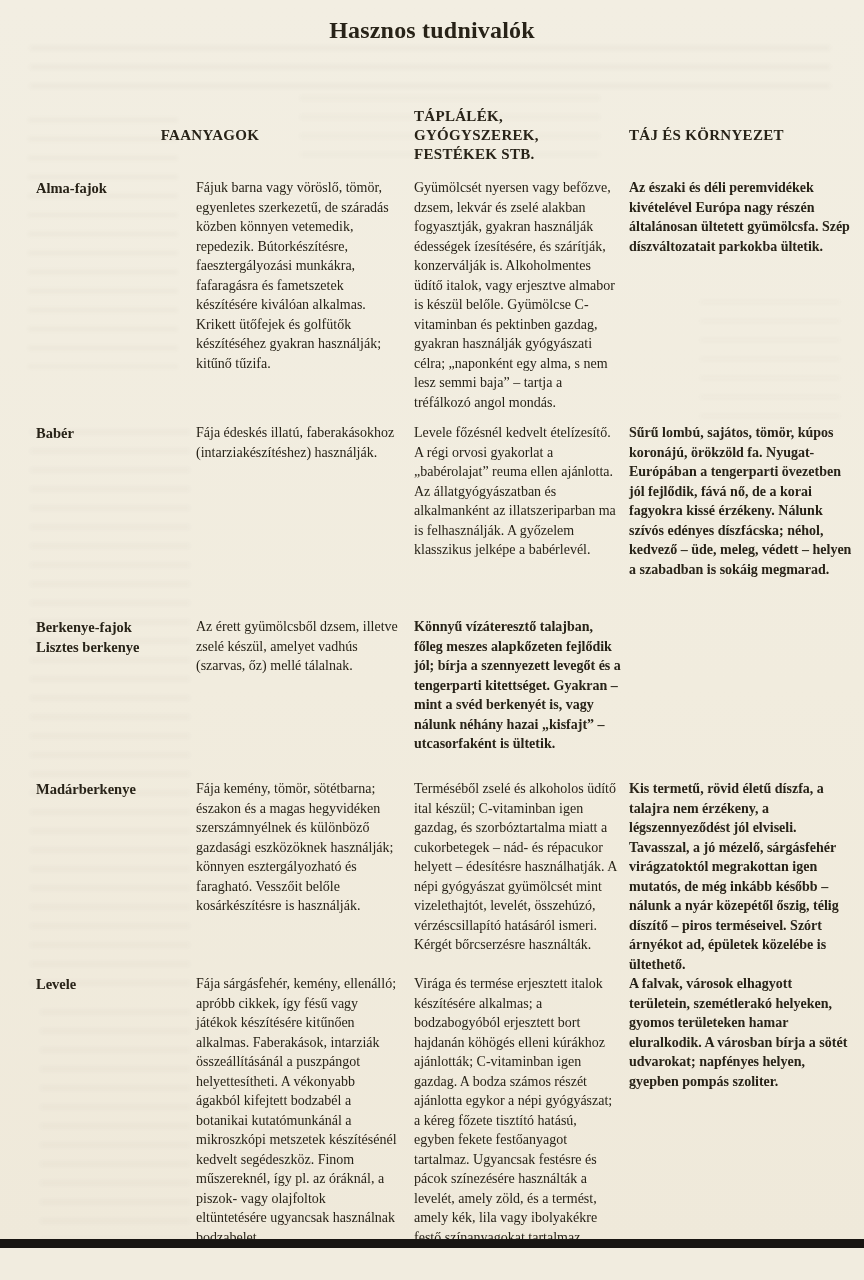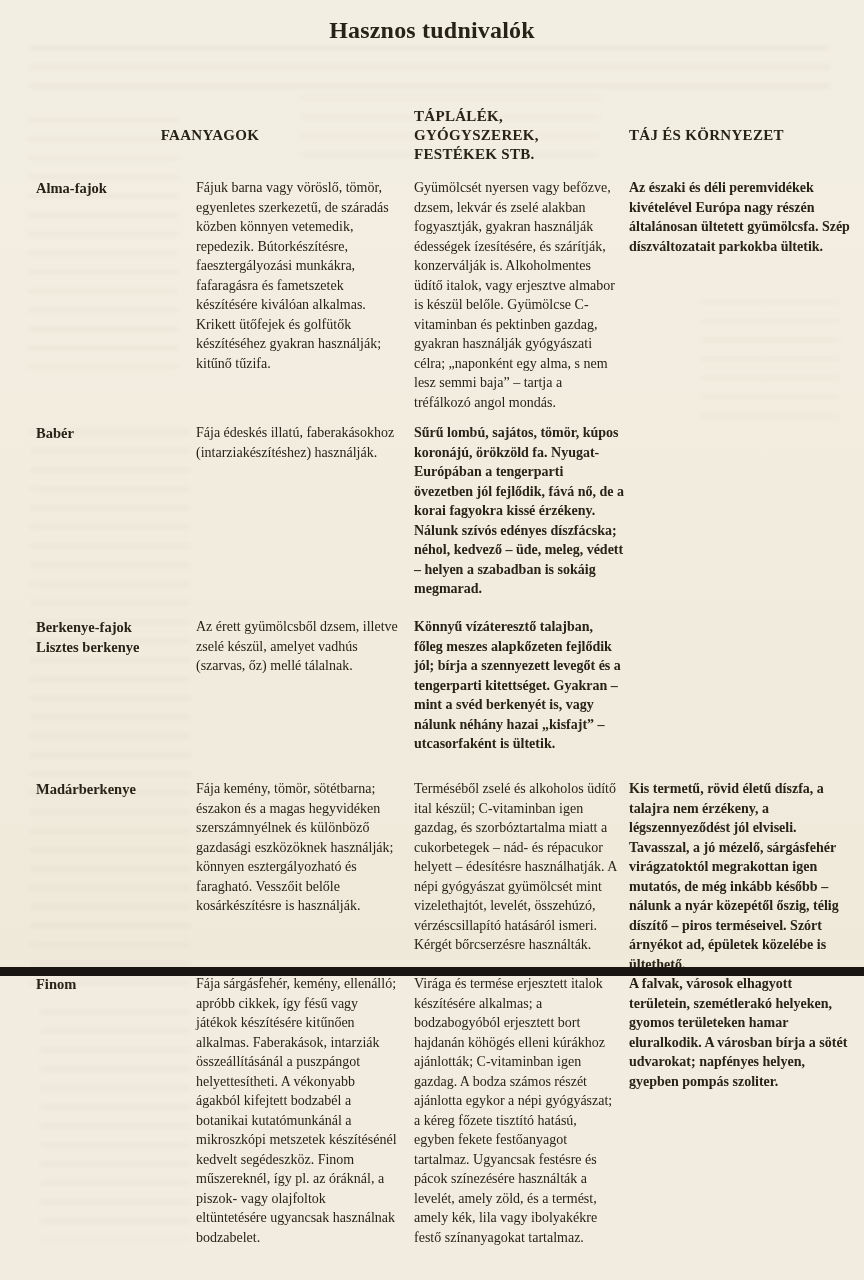--- a/index.html
+++ b/index.html
@@ -5,21 +5,21 @@
   html, body {
     margin: 0; padding: 0;
     width: 864px; height: 1280px;
     overflow: hidden;
     background: #f1ecdf;
     font-family: "Liberation Serif", "DejaVu Serif", serif;
     color: #282318;
   }
   .page {
     position: relative;
-    width: 864px; height: 976px;
+    width: 864px; height: 1248px;
     background:
       linear-gradient(180deg, #f2eee2 0%, #f1ecde 55%, #efe9da 100%);
   }
   
   .smudge {
     position: absolute;
     pointer-events: none;
     filter: blur(2.2px);
     background: repeating-linear-gradient(
       180deg,
@@ -119,38 +119,39 @@
   <div class="grid row r1">
     <div class="species">Alma-fajok</div>
     <div class="cell wood">Fájuk barna vagy vöröslő, tömör, egyenletes szerkezetű, de száradás közben könnyen vetemedik, repedezik. Bútorkészítésre, faesztergályozási munkákra, fafaragásra és fametszetek készítésére kiválóan alkalmas. Krikett ütőfejek és golfütők készítéséhez gyakran használják; kitűnő tűzifa.</div>
     <div class="cell food">Gyümölcsét nyersen vagy befőzve, dzsem, lekvár és zselé alakban fogyasztják, gyakran használják édességek ízesítésére, és szárítják, konzerválják is. Alkoholmentes üdítő italok, vagy erjesztve almabor is készül belőle. Gyümölcse C-vitaminban és pektinben gazdag, gyakran használják gyógyászati célra; „naponként egy alma, s nem lesz semmi baja” – tartja a tréfálkozó angol mondás.</div>
     <div class="cell land">Az északi és déli peremvidékek kivételével Európa nagy részén általánosan ültetett gyümölcsfa. Szép díszváltozatait parkokba ültetik.</div>
   </div>
 
   <div class="grid row r2">
     <div class="species">Babér</div>
     <div class="cell wood">Fája édeskés illatú, faberakásokhoz (intarziakészítéshez) használják.</div>
+    <div class="cell food">Levele főzésnél kedvelt ételízesítő. A régi orvosi gyakorlat a „babérolajat” reuma ellen ajánlotta. Az állatgyógyászatban és alkalmanként az illatszeriparban ma is felhasználják. A győzelem klasszikus jelképe a babérlevél.</div>
     <div class="cell land">Sűrű lombú, sajátos, tömör, kúpos koronájú, örökzöld fa. Nyugat-Európában a tengerparti övezetben jól fejlődik, fává nő, de a korai fagyokra kissé érzékeny. Nálunk szívós edényes díszfácska; néhol, kedvező – üde, meleg, védett – helyen a szabadban is sokáig megmarad.</div>
   </div>
 
   <div class="grid row r3">
     <div class="species">Berkenye-fajok
 Lisztes berkenye</div>
     <div class="cell food">Az érett gyümölcsből dzsem, illetve zselé készül, amelyet vadhús (szarvas, őz) mellé tálalnak.</div>
     <div class="cell land">Könnyű vízáteresztő talajban, főleg meszes alapkőzeten fejlődik jól; bírja a szennyezett levegőt és a tengerparti kitettséget. Gyakran – mint a svéd berkenyét is, vagy nálunk néhány hazai „kisfajt” – utcasorfaként is ültetik.</div>
   </div>
 
   <div class="grid row r4">
     <div class="species">Madárberkenye</div>
     <div class="cell wood">Fája kemény, tömör, sötétbarna; északon és a magas hegyvidéken szerszámnyélnek és különböző gazdasági eszközöknek használják; könnyen esztergályozható és faragható. Vesszőit belőle kosárkészítésre is használják.</div>
     <div class="cell food">Terméséből zselé és alkoholos üdítő ital készül; C-vitaminban igen gazdag, és szorbóztartalma miatt a cukorbetegek – nád- és répacukor helyett – édesítésre használhatják. A népi gyógyászat gyümölcsét mint vizelethajtót, levelét, összehúzó, vérzéscsillapító hatásáról ismeri. Kérgét bőrcserzésre használták.</div>
     <div class="cell land">Kis termetű, rövid életű díszfa, a talajra nem érzékeny, a légszennyeződést jól elviseli. Tavasszal, a jó mézelő, sárgásfehér virágzatoktól megrakottan igen mutatós, de még inkább később – nálunk a nyár közepétől őszig, télig díszítő – piros terméseivel. Szórt árnyékot ad, épületek közelébe is ültethető.</div>
   </div>
 
   <div class="grid row r5">
-    <div class="species">Finom</div>
+    <div class="species">Levele</div>
     <div class="cell wood">Fája sárgásfehér, kemény, ellenálló; apróbb cikkek, így fésű vagy játékok készítésére kitűnően alkalmas. Faberakások, intarziák összeállításánál a puszpángot helyettesítheti. A vékonyabb ágakból kifejtett bodzabél a botanikai kutatómunkánál a mikroszkópi metszetek készítésénél kedvelt segédeszköz. Finom műszereknél, így pl. az óráknál, a piszok- vagy olajfoltok eltüntetésére ugyancsak használnak bodzabelet.</div>
     <div class="cell food">Virága és termése erjesztett italok készítésére alkalmas; a bodzabogyóból erjesztett bort hajdanán köhögés elleni kúrákhoz ajánlották; C-vitaminban igen gazdag. A bodza számos részét ajánlotta egykor a népi gyógyászat; a kéreg főzete tisztító hatású, egyben fekete festőanyagot tartalmaz. Ugyancsak festésre és pácok színezésére használták a levelét, amely zöld, és a termést, amely kék, lila vagy ibolyakékre festő színanyagokat tartalmaz.</div>
     <div class="cell land">A falvak, városok elhagyott területein, szemétlerakó helyeken, gyomos területeken hamar eluralkodik. A városban bírja a sötét udvarokat; napfényes helyen, gyepben pompás szoliter.</div>
   </div>
 
   <div class="bottom-edge"></div>
 </div>
 
 </body></html>

